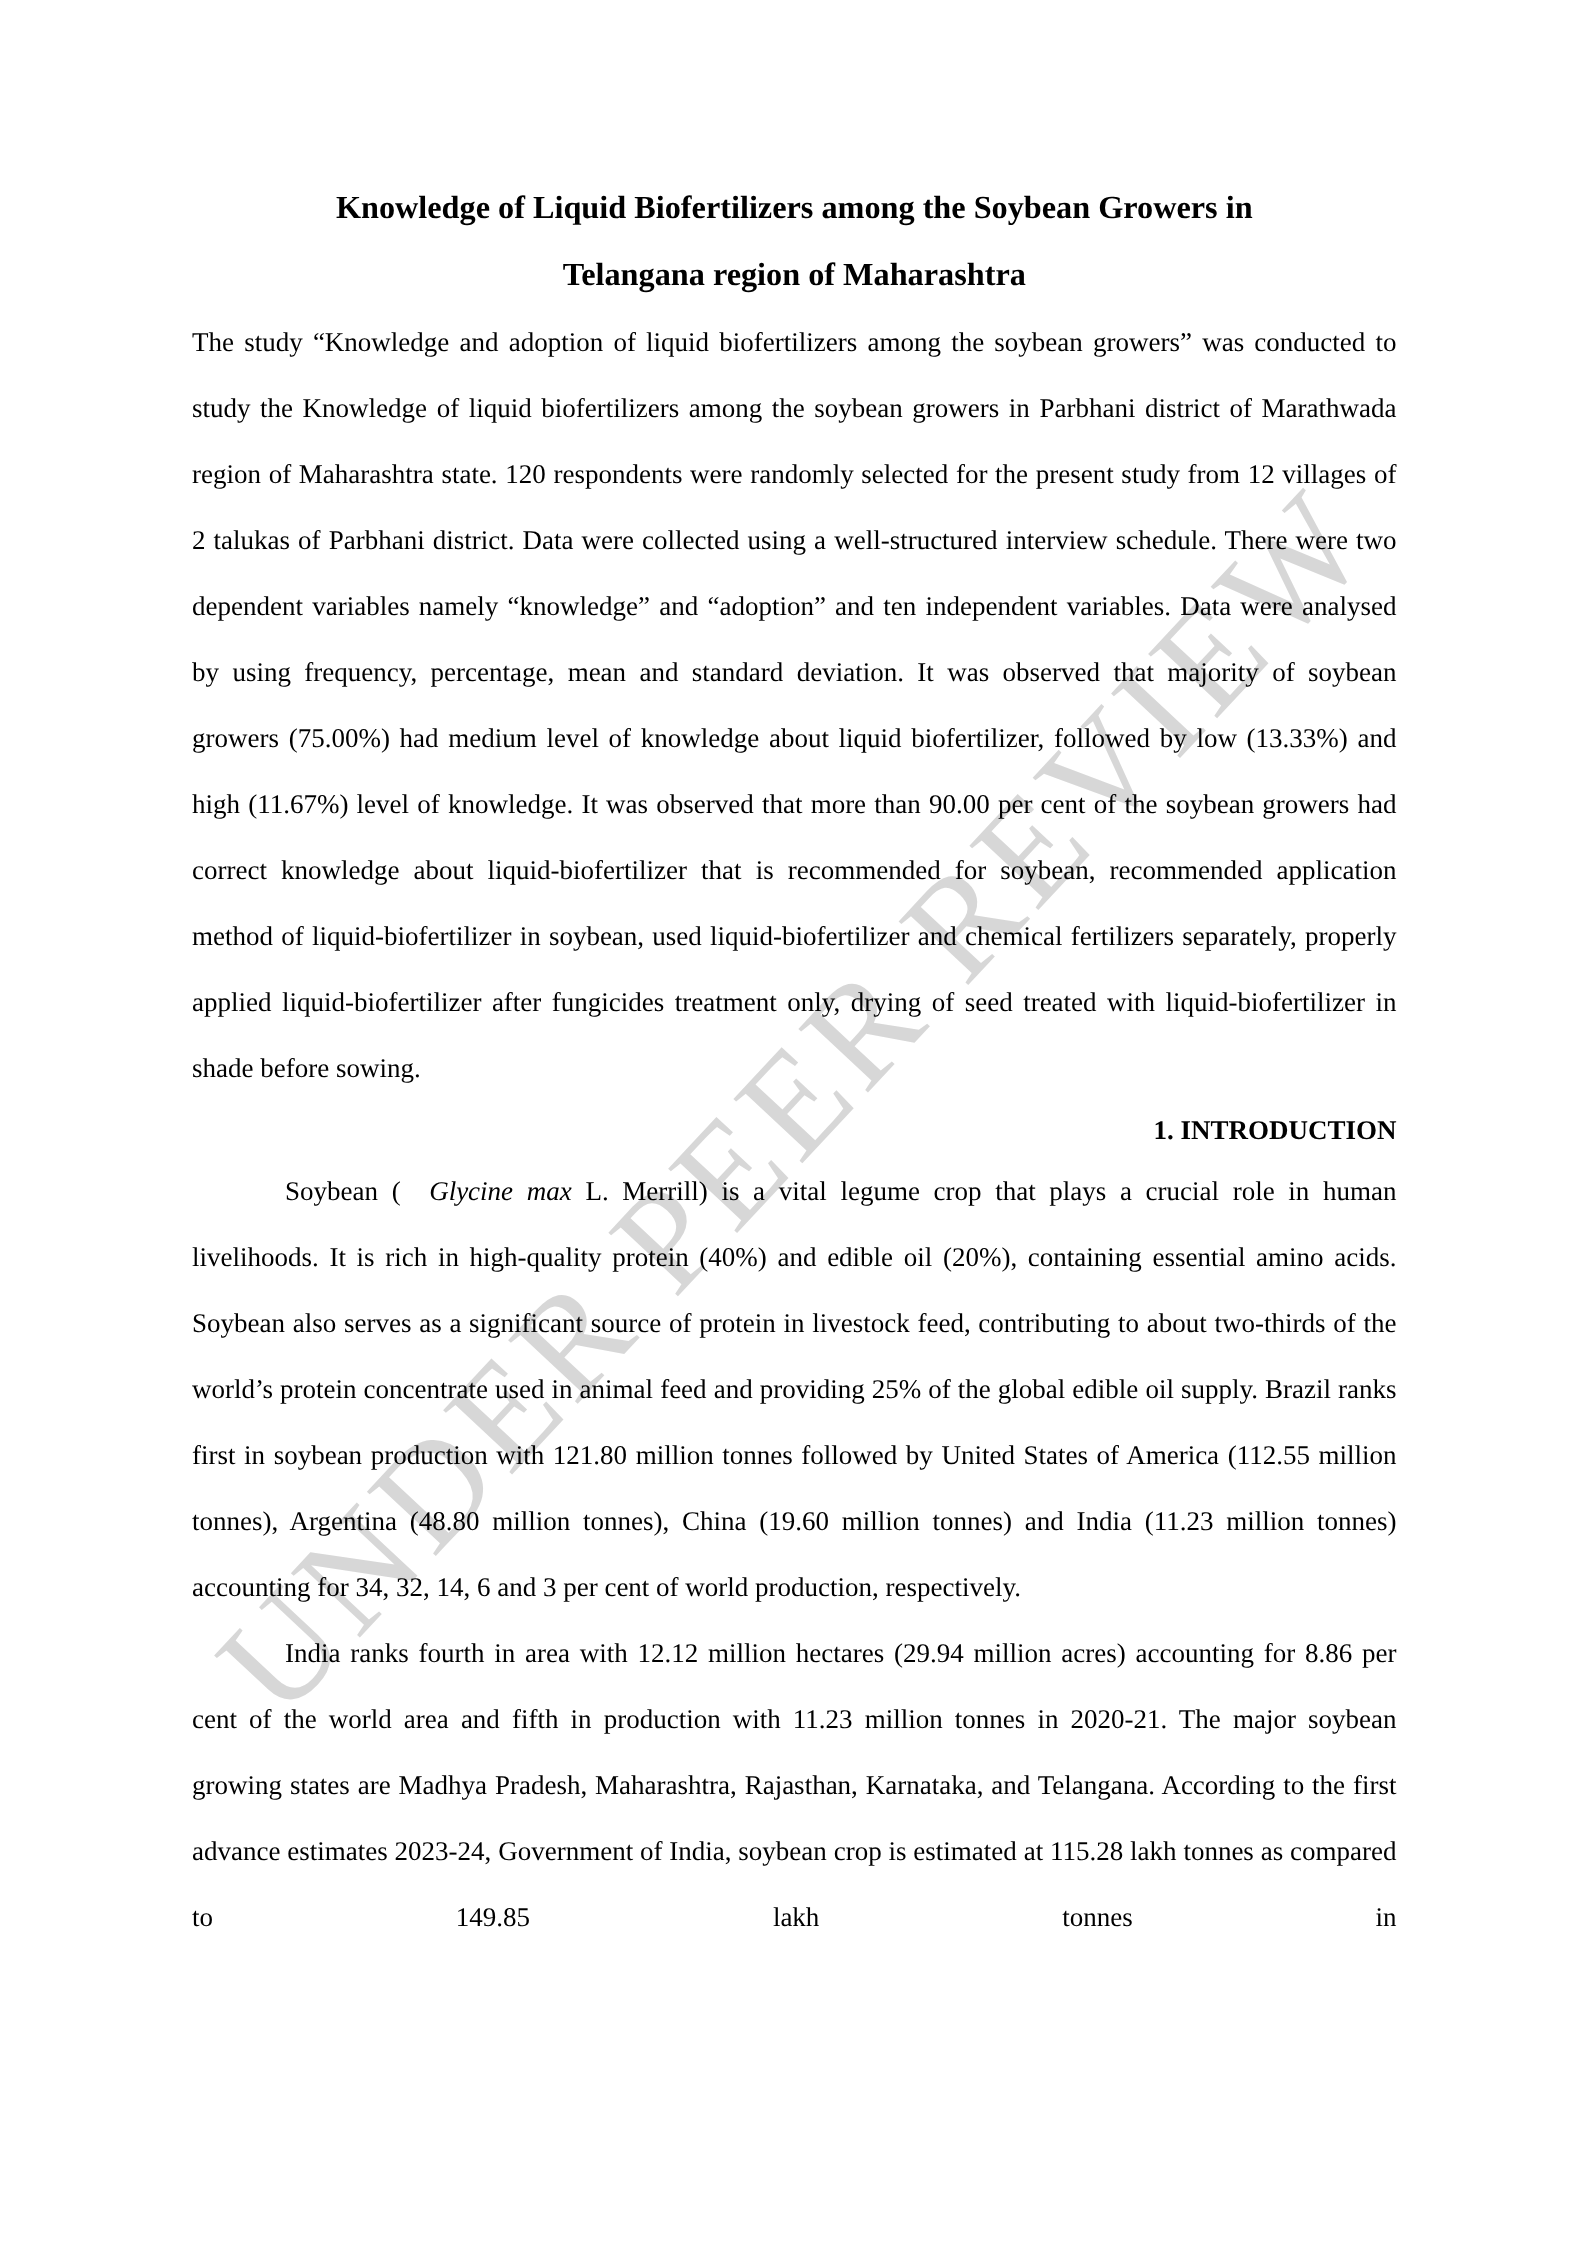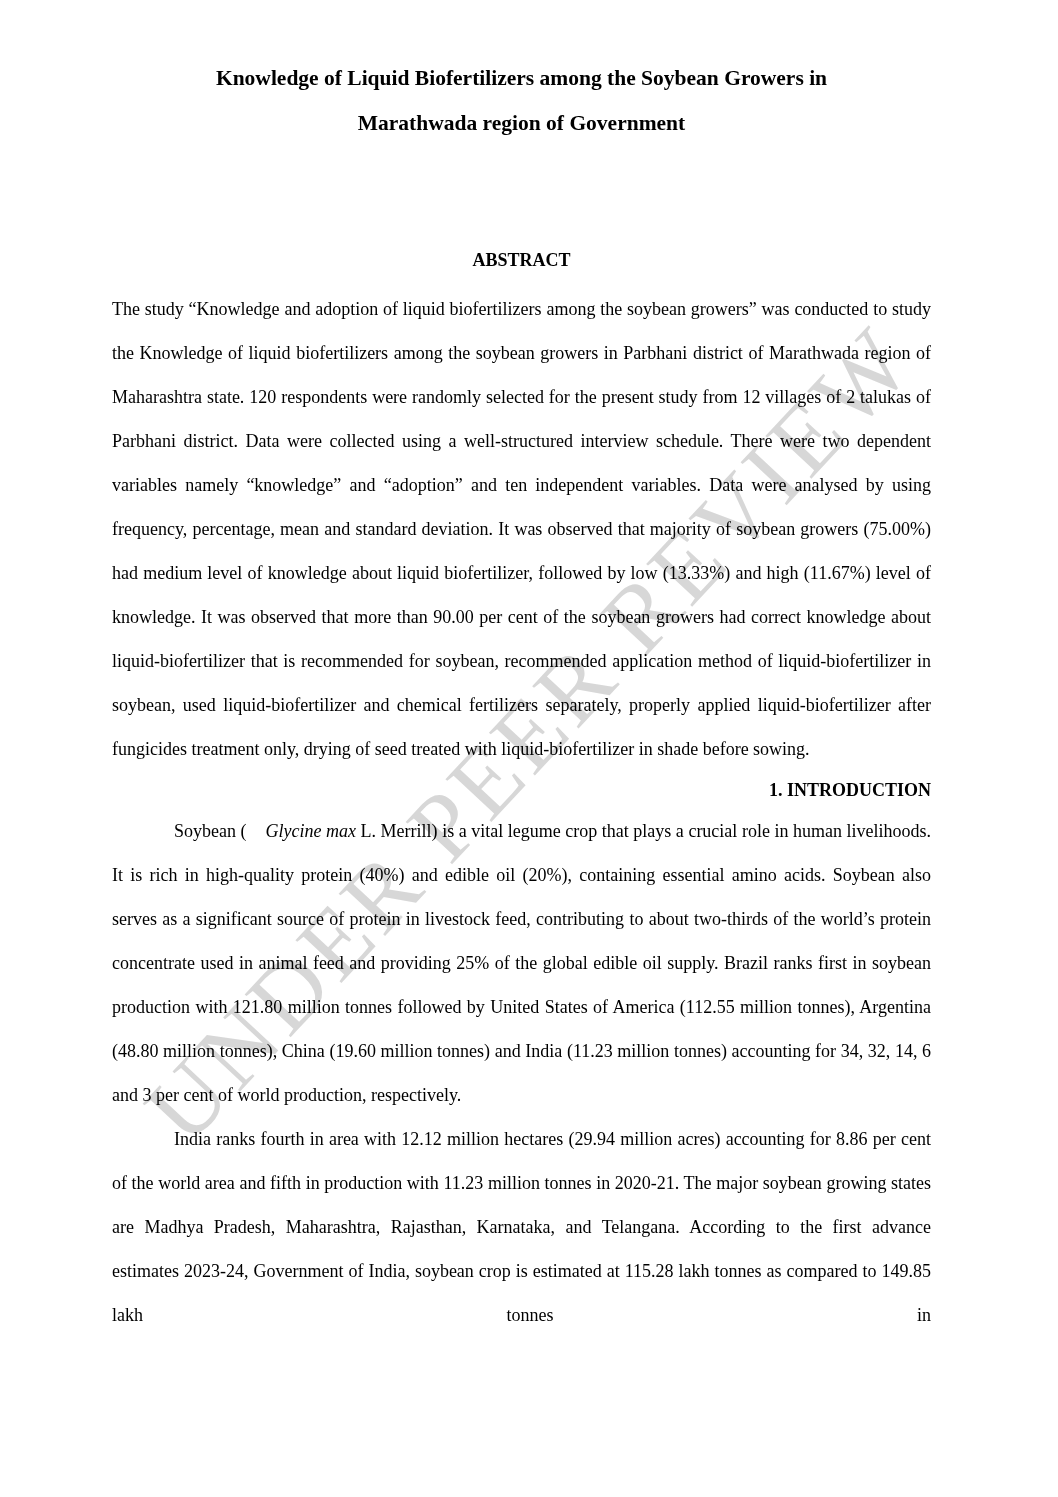--- a/index.html
+++ b/index.html
@@ -24,24 +24,24 @@
     font-weight: normal;
     letter-spacing: 5px;
     color: rgba(110, 110, 110, 0.28);
     white-space: nowrap;
     z-index: 0;
     pointer-events: none;
     user-select: none;
   }
   .content {
     position: absolute;
-    left: 112px;
+    left: 128px;
     right: 127px;
     top: 0;
-    padding-top: 56px;
+    padding-top: 116px;
     z-index: 1;
   }
   .title {
     text-align: center;
     font-weight: bold;
     font-size: 21.5px;
     line-height: 45px;
   }
   .abstract-heading {
     text-align: center;
@@ -77,24 +77,23 @@
 <body>
 
 <div class="page">
 
   <div class="watermark">UNDER PEER REVIEW</div>
 
   <div class="content">
 
     <h1 class="title">
       <span>Knowledge of Liquid Biofertilizers among the Soybean Growers in</span><br>
-      <span>Marathwada region of Government</span>
+      <span>Telangana region of Maharashtra</span>
     </h1>
 
-    <h2 class="abstract-heading">ABSTRACT</h2>
 
     <p class="body-para">The study “Knowledge and adoption of liquid biofertilizers among the soybean growers” was conducted to study the Knowledge of liquid biofertilizers among the soybean growers in Parbhani district of Marathwada region of Maharashtra state. 120 respondents were randomly selected for the present study from 12 villages of 2 talukas of Parbhani district. Data were collected using a well-structured interview schedule. There were two dependent variables namely “knowledge” and “adoption” and ten independent variables. Data were analysed by using frequency, percentage, mean and standard deviation. It was observed that majority of soybean growers (75.00%) had medium level of knowledge about liquid biofertilizer, followed by low (13.33%) and high (11.67%) level of knowledge. It was observed that more than 90.00 per cent of the soybean growers had correct knowledge about liquid-biofertilizer that is recommended for soybean, recommended application method of liquid-biofertilizer in soybean, used liquid-biofertilizer and chemical fertilizers separately, properly applied liquid-biofertilizer after fungicides treatment only, drying of seed treated with liquid-biofertilizer in shade before sowing.</p>
 
 
     <h3 class="section-heading">1. INTRODUCTION</h3>
 
     <p class="body-para indent">
       <span>Soybean (</span><em>Glycine max</em><span> L. Merrill) is a vital legume crop that plays a crucial role in human livelihoods. It is rich in high-quality protein (40%) and edible oil (20%), containing essential amino acids. Soybean also serves as a significant source of protein in livestock feed, contributing to about two-thirds of the world’s protein concentrate used in animal feed and providing 25% of the global edible oil supply. Brazil ranks first in soybean production with 121.80 million tonnes followed by United States of America (112.55 million tonnes), Argentina (48.80 million tonnes), China (19.60 million tonnes) and India (11.23 million tonnes) accounting for 34, 32, 14, 6 and 3 per cent of world production, respectively.</span>
     </p>
 

